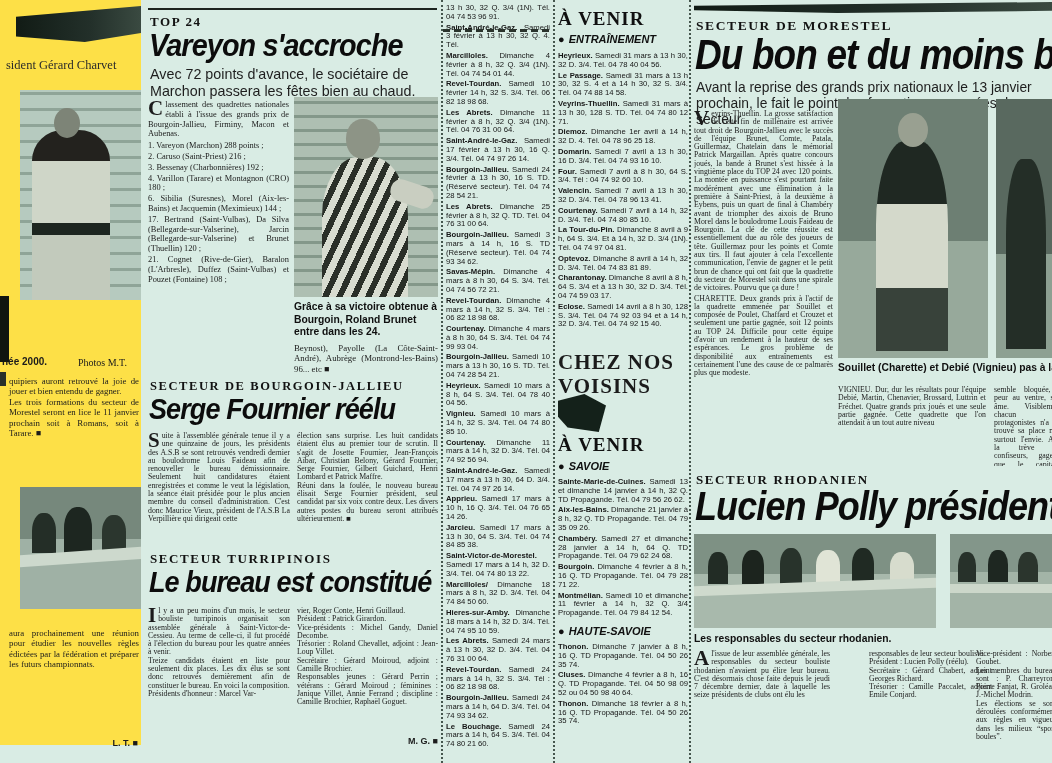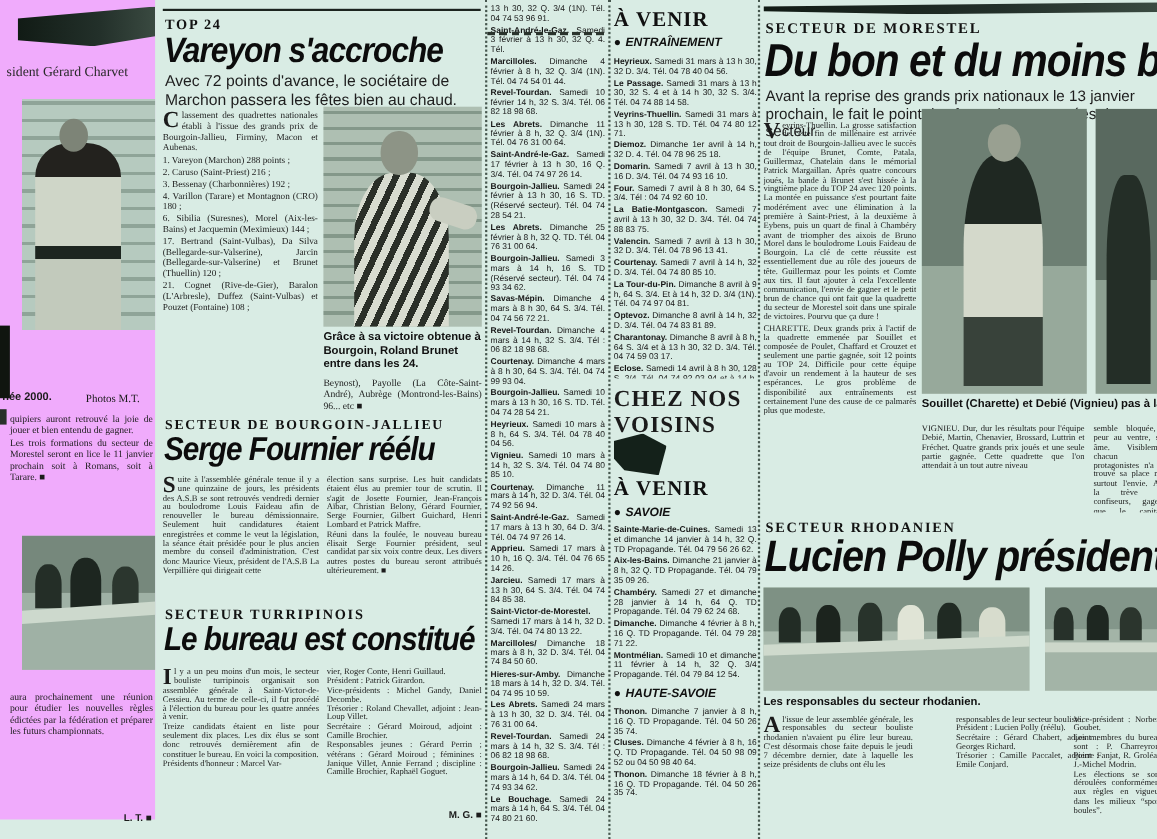--- a/index.html
+++ b/index.html
@@ -40,21 +40,21 @@
   .ph-el{position:absolute;}
   .grain{background-image:repeating-linear-gradient(90deg,rgba(0,0,0,.07) 0 1px,transparent 1px 2px),
          repeating-linear-gradient(0deg,rgba(0,0,0,.08) 0 1px,transparent 1px 3px);}
   .smudge{background:linear-gradient(90deg,#111b15,#23302a 60%,#3a4a41);}
 </style>
 </head>
 <body>
 
 <div id="page">
 
-  <div class="abs" style="left:0;top:0;width:141px;height:745px;background:#f0abfc;">
+  <div class="abs" style="left:0;top:0;width:141px;height:745px;background:#fde047;">
     <div class="abs smudge" style="left:16px;top:6px;width:125px;height:36px;clip-path:polygon(0 30%,100% 0,100% 75%,55% 100%,0 85%);"></div>
     <div class="abs" style="left:6px;top:58px;width:134px;font-size:12.5px;color:#2a2a2a;">sident Gérard Charvet</div>
     <div class="abs photo grain" style="left:20px;top:90px;width:121px;height:210px;background:repeating-linear-gradient(0deg,#b6cabf 0 13px,#8fa498 13px 16px);">
       <div class="ph-el" style="left:12px;top:40px;width:78px;height:170px;background:linear-gradient(180deg,#23221e 0 18%,#cfd6c8 18% 55%,#1d2620 55% 62%,#c2cabc 62% 100%);border-radius:40% 40% 8% 8%/18% 18% 0 0;"></div>
       <div class="ph-el" style="left:34px;top:18px;width:26px;height:30px;background:#7d8477;border-radius:50%;"></div>
     </div>
     <div class="abs" style="left:2px;top:356px;font-family:'Liberation Sans',sans-serif;font-weight:bold;font-size:10px;">née 2000.</div>
     <div class="abs" style="left:78px;top:357px;font-size:10px;">Photos M.T.</div>
     <div class="abs serifbody pre" style="left:9px;top:376px;width:130px;font-size:8.8px;line-height:10.4px;">quipiers auront retrouvé la joie de jouer et bien entendu de gagner.
 Les trois formations du secteur de Morestel seront en lice le 11 janvier prochain soit à Romans, soit à Tarare.  ■</div>
@@ -161,38 +161,37 @@
     <div class="avtitle" style="position:absolute;left:0;top:8px;">À VENIR</div>
     <div class="bullethead" style="position:absolute;left:0;top:33px;"><span class="bullet">●</span><span>ENTRAÎNEMENT</span></div>
     <div class="sans-sm" style="position:absolute;left:0;top:52px;width:130px;height:292px;overflow:hidden;">
 
     <p class="entry"><b>Heyrieux.</b><span>Samedi 31 mars à 13 h 30, 32 D. 3/4. Tél. 04 78 40 04 56.</span></p>
         <p class="entry"><b>Le Passage.</b><span>Samedi 31 mars à 13 h 30, 32 S. 4 et à 14 h 30, 32 S. 3/4. Tél. 04 74 88 14 58.</span></p>
         <p class="entry"><b>Veyrins-Thuellin.</b><span>Samedi 31 mars à 13 h 30, 128 S. TD. Tél. 04 74 80 12 71.</span></p>
         <p class="entry"><b>Diemoz.</b><span>Dimanche 1er avril à 14 h, 32 D. 4. Tél. 04 78 96 25 18.</span></p>
         <p class="entry"><b>Domarin.</b><span>Samedi 7 avril à 13 h 30, 16 D. 3/4. Tél. 04 74 93 16 10.</span></p>
         <p class="entry"><b>Four.</b><span>Samedi 7 avril à 8 h 30, 64 S. 3/4. Tél : 04 74 92 60 10.</span></p>
-        <p class="entry"><b>La Batie-Montgascon.</b><span>Samedi 7 avril à 13 h 30, 32 D. 3/4. Tél. 04 74 88 83 75.</span></p>
         <p class="entry"><b>Valencin.</b><span>Samedi 7 avril à 13 h 30, 32 D. 3/4. Tél. 04 78 96 13 41.</span></p>
         <p class="entry"><b>Courtenay.</b><span>Samedi 7 avril à 14 h, 32 D. 3/4. Tél. 04 74 80 85 10.</span></p>
         <p class="entry"><b>La Tour-du-Pin.</b><span>Dimanche 8 avril à 9 h, 64 S. 3/4. Et à 14 h, 32 D. 3/4 (1N). Tél. 04 74 97 04 81.</span></p>
         <p class="entry"><b>Optevoz.</b><span>Dimanche 8 avril à 14 h, 32 D. 3/4. Tél. 04 74 83 81 89.</span></p>
         <p class="entry"><b>Charantonay.</b><span>Dimanche 8 avril à 8 h, 64 S. 3/4 et à 13 h 30, 32 D. 3/4. Tél. 04 74 59 03 17.</span></p>
         <p class="entry"><b>Eclose.</b><span>Samedi 14 avril à 8 h 30, 128 S. 3/4. Tél. 04 74 92 03 94 et à 14 h, 32 D. 3/4. Tél. 04 74 92 15 40.</span></p>
       </div>
     <div style="position:absolute;left:0;top:350px;width:120px;font-family:'Liberation Serif',serif;font-weight:bold;font-size:21px;line-height:24px;letter-spacing:1px;">CHEZ NOS VOISINS</div>
     <div style="position:absolute;left:0;top:394px;width:48px;height:38px;background:#14211a;clip-path:polygon(0 18%,55% 0,100% 30%,85% 100%,20% 88%,0 60%);"></div>
     <div class="avtitle" style="position:absolute;left:0;top:434px;">À VENIR</div>
     <div class="bullethead" style="position:absolute;left:0;top:460px;"><span class="bullet">●</span><span>SAVOIE</span></div>
     <div class="sans-sm" style="position:absolute;left:0;top:478px;width:130px;height:142px;overflow:hidden;">
 
     <p class="entry"><b>Sainte-Marie-de-Cuines.</b><span>Samedi 13 et dimanche 14 janvier à 14 h, 32 Q. TD Propagande. Tél. 04 79 56 26 62.</span></p>
         <p class="entry"><b>Aix-les-Bains.</b><span>Dimanche 21 janvier à 8 h, 32 Q. TD Propagande. Tél. 04 79 35 09 26.</span></p>
         <p class="entry"><b>Chambéry.</b><span>Samedi 27 et dimanche 28 janvier à 14 h, 64 Q. TD Propagande. Tél. 04 79 62 24 68.</span></p>
-        <p class="entry"><b>Dimanche.</b><span>Dimanche 4 février à 8 h, 16 Q. TD Propagande. Tél. 04 79 28 71 22.</span></p>
+        <p class="entry"><b>Bourgoin.</b><span>Dimanche 4 février à 8 h, 16 Q. TD Propagande. Tél. 04 79 28 71 22.</span></p>
         <p class="entry"><b>Montmélian.</b><span>Samedi 10 et dimanche 11 février à 14 h, 32 Q. 3/4 Propagande. Tél. 04 79 84 12 54.</span></p>
         <p class="entry"><b>Saint-Michel-de-Maurienne.</b><span>Samedi 17 et dimanche 18 février à 14 h, 32 Q. TD Propagande. Tél. 04 79 59 26 58.</span></p>
       </div>
     <div class="bullethead" style="position:absolute;left:0;top:625px;"><span class="bullet">●</span><span>HAUTE-SAVOIE</span></div>
     <div class="sans-sm" style="position:absolute;left:0;top:643px;width:130px;height:100px;overflow:hidden;">
 
     <p class="entry"><b>Thonon.</b><span>Dimanche 7 janvier à 8 h, 16 Q. TD Propagande. Tél. 04 50 26 35 74.</span></p>
         <p class="entry"><b>Cluses.</b><span>Dimanche 4 février à 8 h, 16 Q. TD Propagande. Tél. 04 50 98 09 52 ou 04 50 98 40 64.</span></p>
         <p class="entry"><b>Thonon.</b><span>Dimanche 18 février à 8 h, 16 Q. TD Propagande. Tél. 04 50 26 35 74.</span></p>
       </div>

